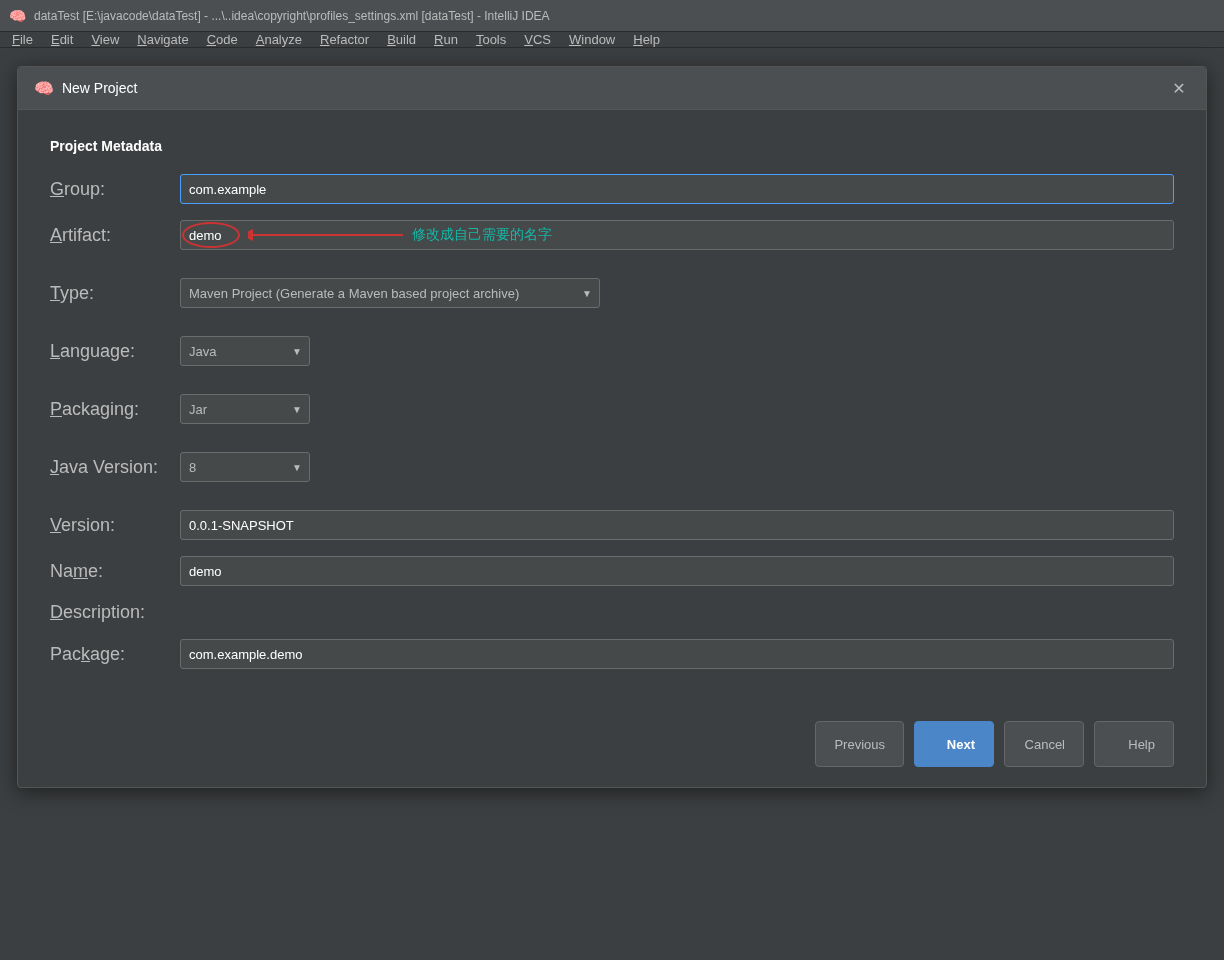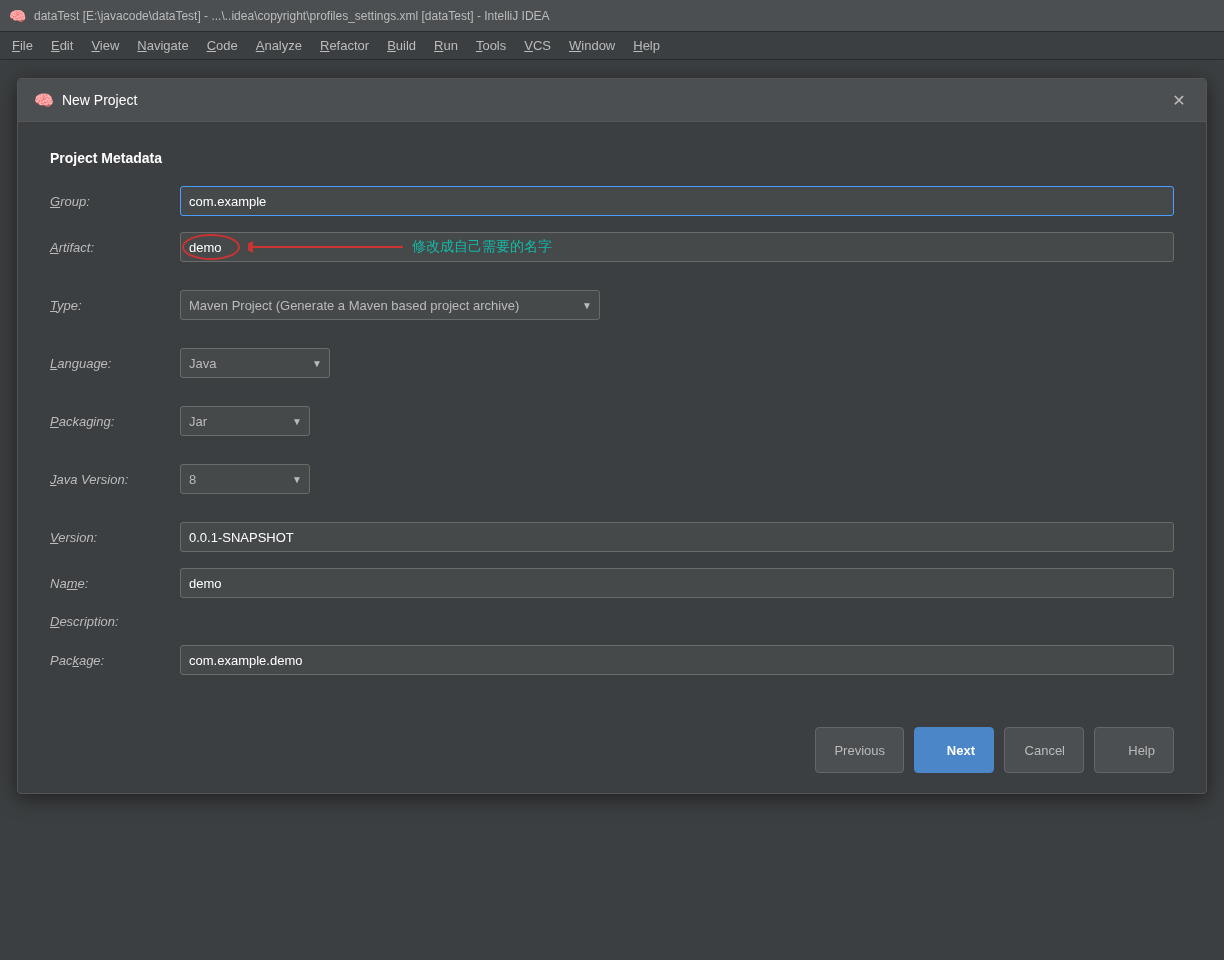--- a/index.html
+++ b/index.html
@@ -32,21 +32,21 @@
       font-size: 14px;
     }
     .title-bar-text {
       color: #bbbbbb;
       font-size: 12px;
     }
 
     
     .menu-bar {
       background: #3c3f41;
-      height: 28px;
+      height: 16px;
       display: flex;
       align-items: center;
       padding: 0 4px;
       border-bottom: 1px solid #2b2b2b;
       gap: 2px;
     }
     .menu-item {
       padding: 4px 8px;
       color: #bbbbbb;
       font-size: 13px;
@@ -116,23 +116,22 @@
 
     
     .form-row {
       display: flex;
       align-items: center;
       margin-bottom: 16px;
     }
     .form-label {
       width: 130px;
       color: #bbbbbb;
-      font-size: 13px;
+      font-size: 18px;
       flex-shrink: 0;
-      font-style: italic;
     }
     .form-label .underline {
       text-decoration: underline;
     }
     .form-control-area {
       flex: 1;
       display: flex;
       align-items: center;
       gap: 10px;
       position: relative;
@@ -179,21 +178,21 @@
       right: 8px;
       pointer-events: none;
       color: #bbbbbb;
       font-size: 10px;
     }
     .type-select {
       width: 420px;
       padding-right: 20px;
     }
     .lang-select {
-      width: 150px;
+      width: 130px;
       padding-right: 28px;
     }
     .pack-select {
       width: 130px;
       padding-right: 28px;
     }
     .java-ver-select {
       width: 130px;
       padding-right: 28px;
     }

